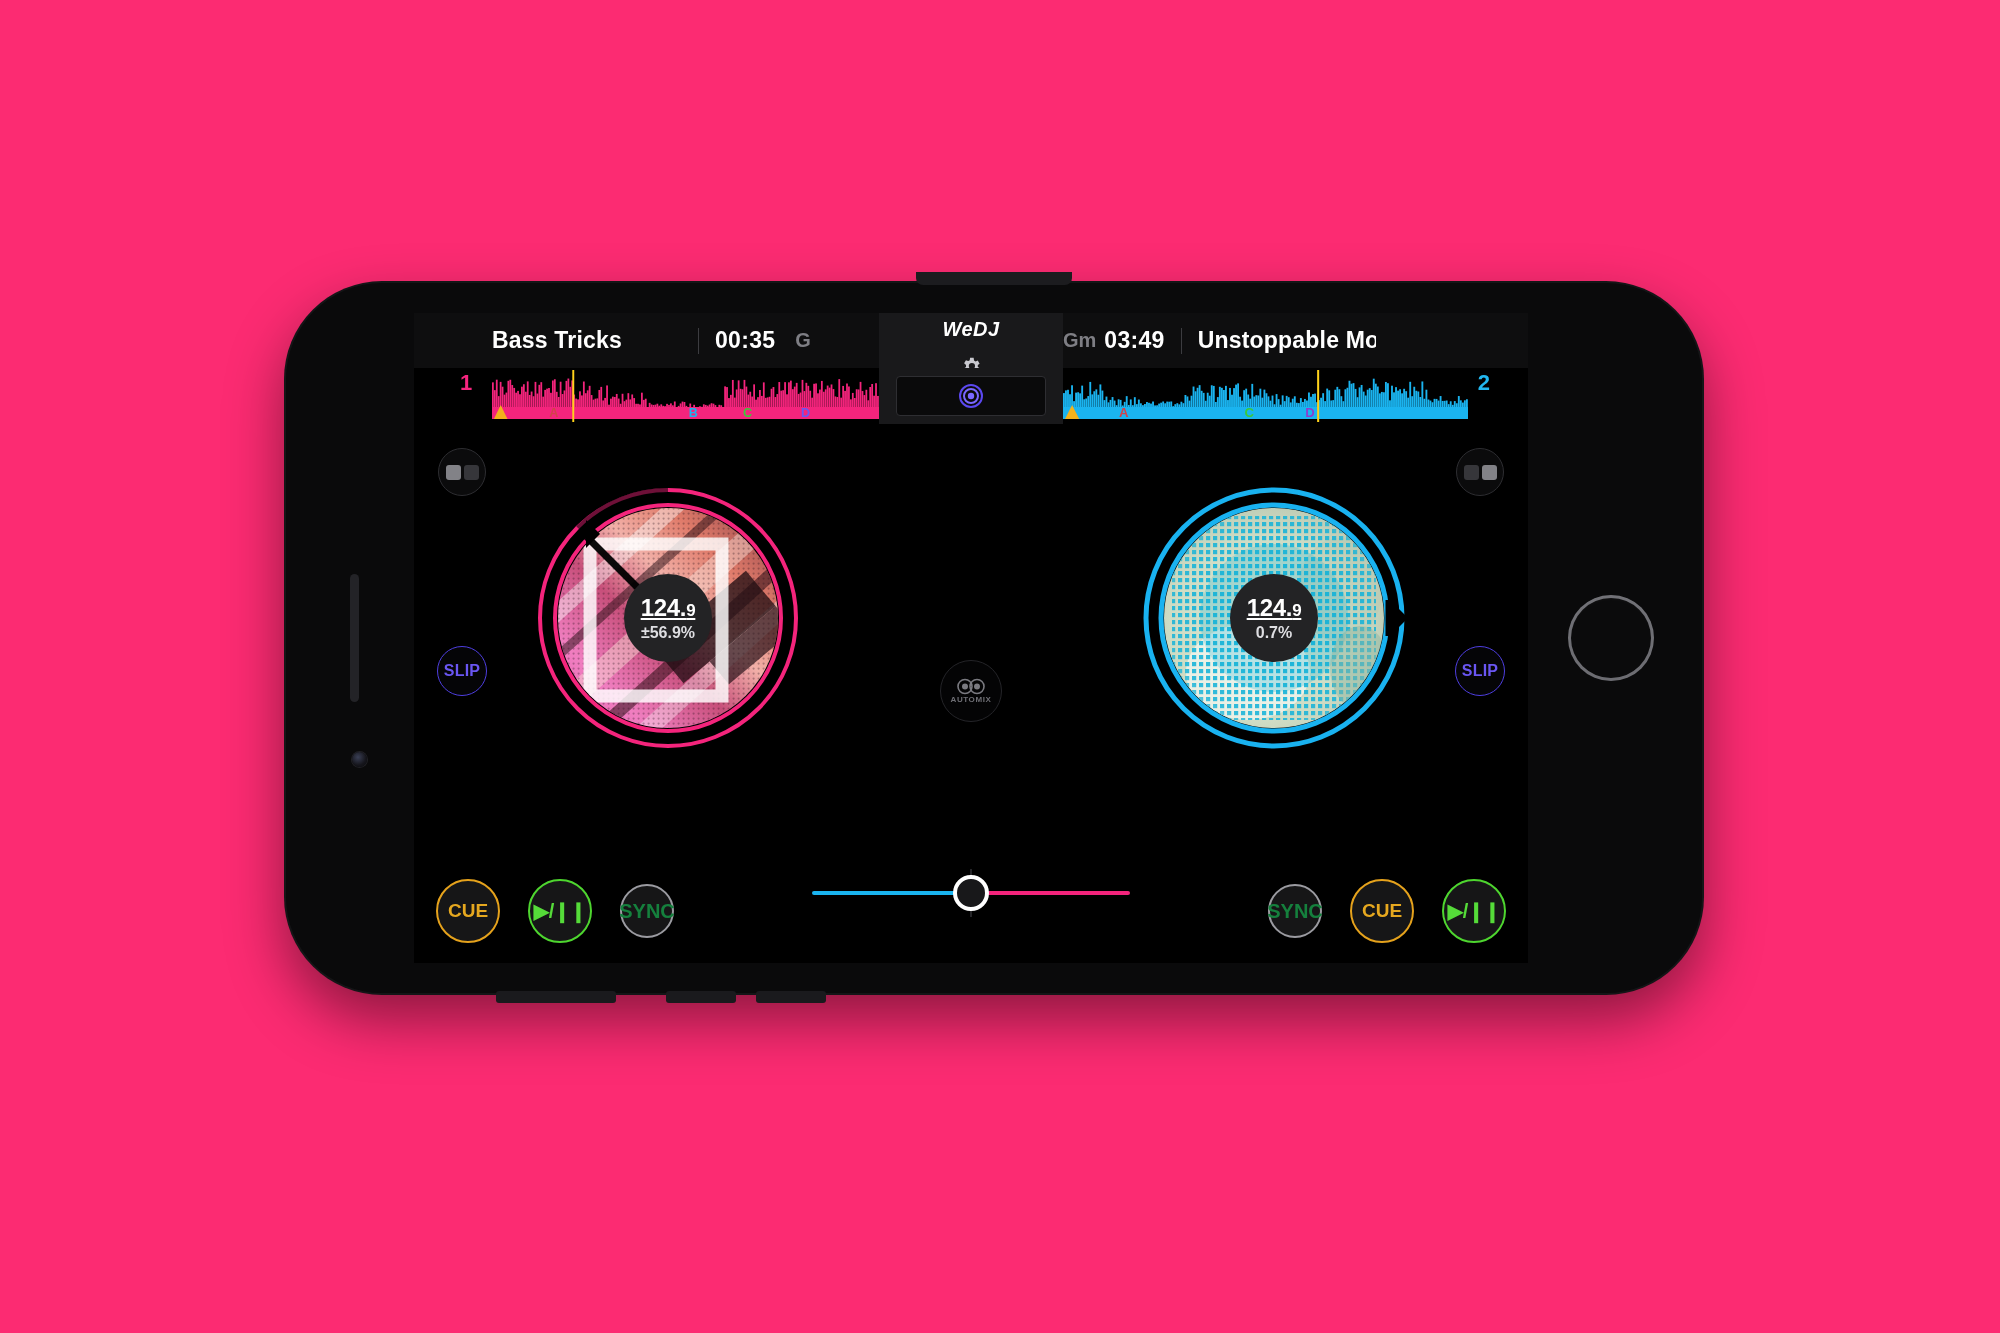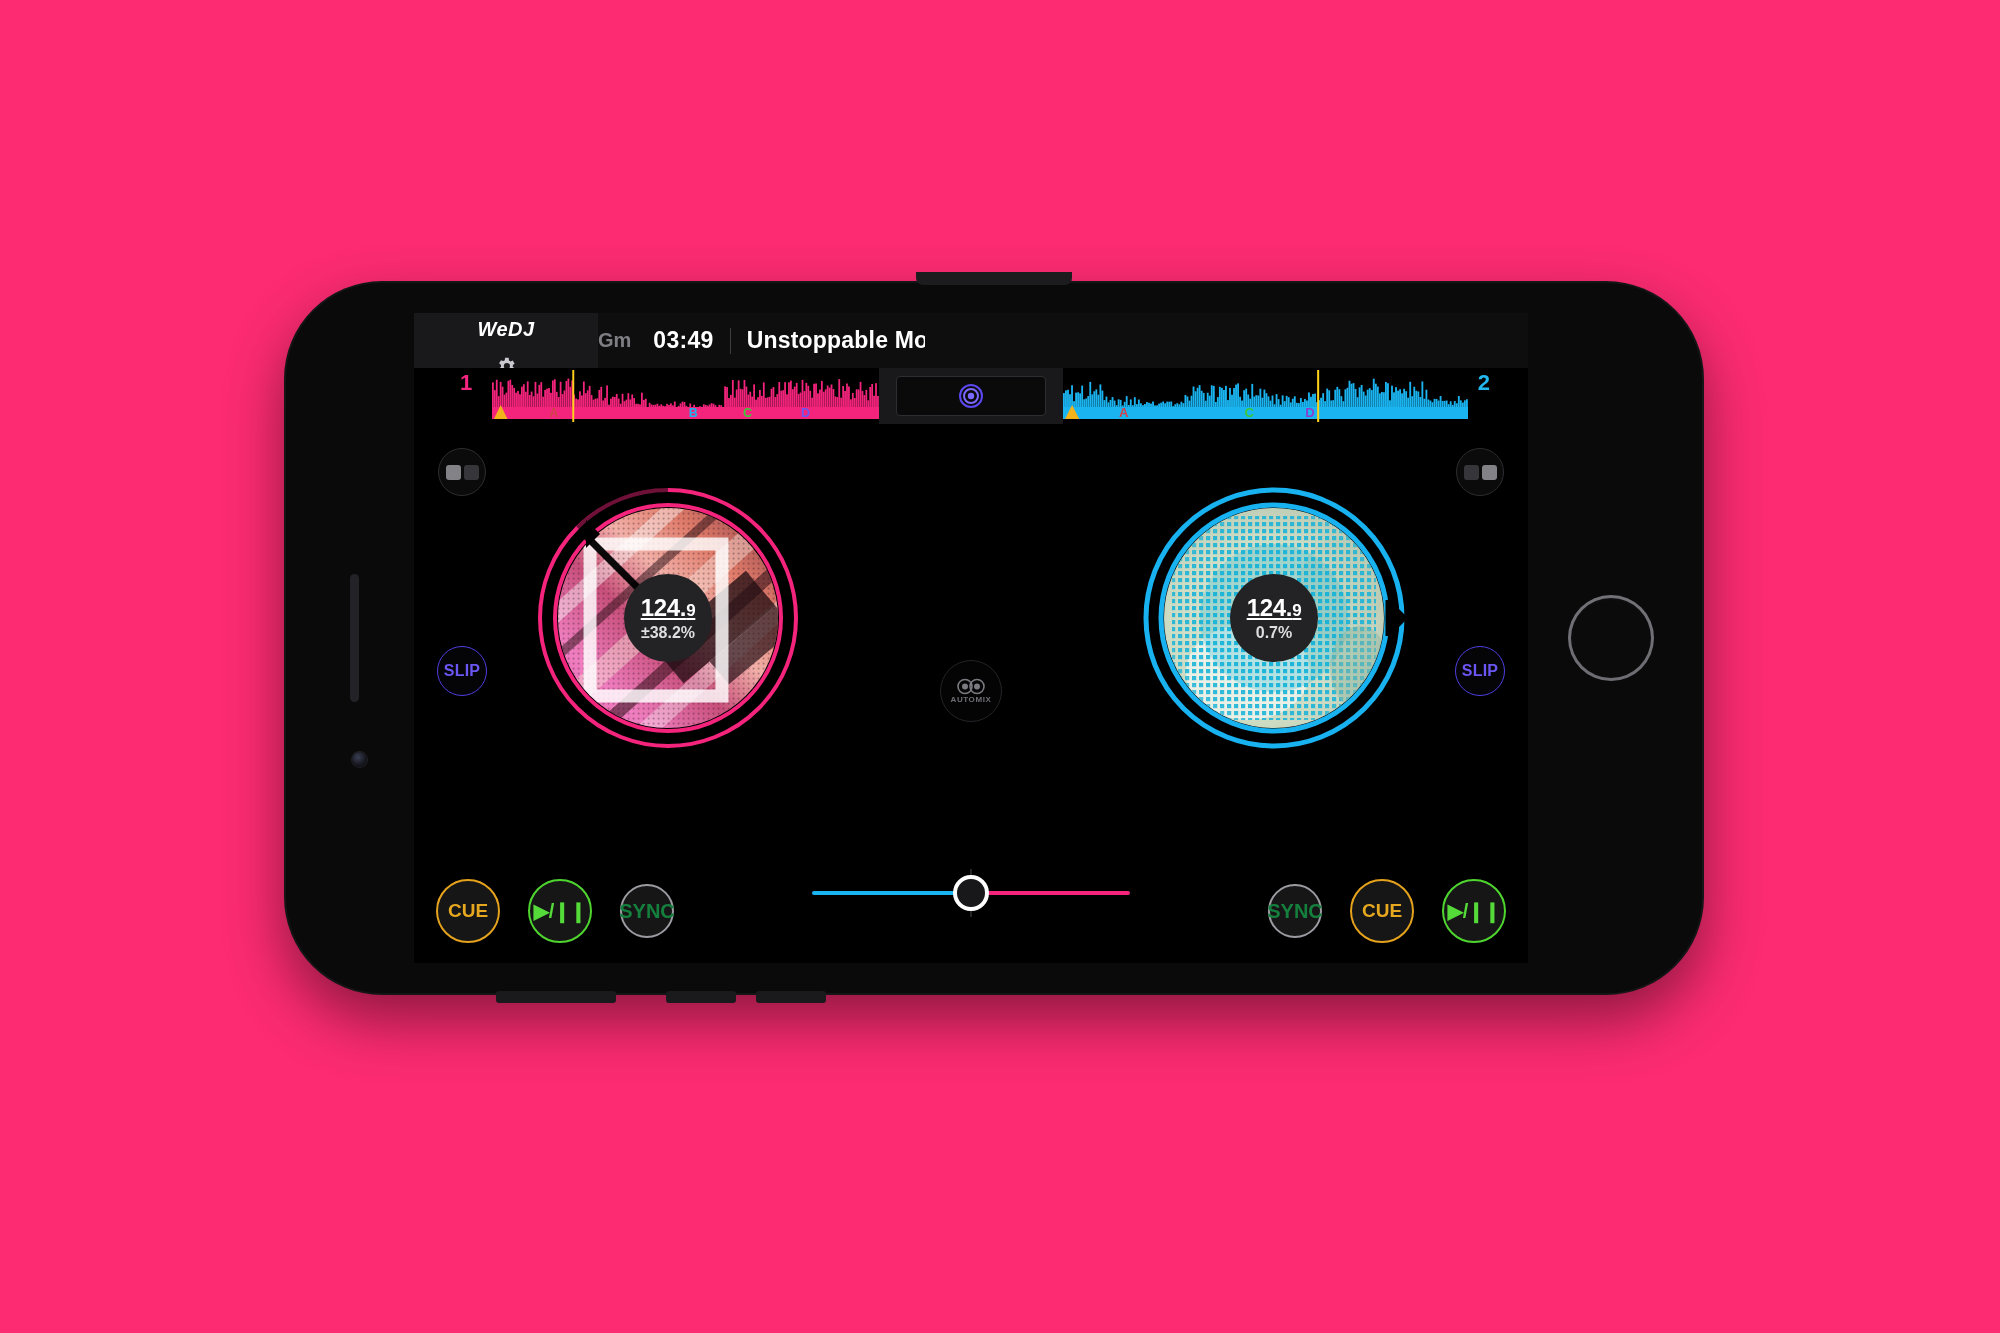--- a/index.html
+++ b/index.html
@@ -88,21 +88,21 @@
   .tb-right { width: 465px; padding-right: 60px; justify-content: flex-start; }
   .track-title {
     color: #fff; font-size: 23px; font-weight: 700; letter-spacing: .2px;
     white-space: nowrap; overflow: hidden;
   }
   .tb-left .track-title { width: 190px; }
   .tb-right .track-title { width: 178px; }
   .divider-v { width: 1px; height: 26px; background: #3c3c40; margin: 0 16px; }
   .time { color: #fff; font-size: 23px; font-weight: 700; letter-spacing: .3px; }
   .key  { color: #7e7e84; font-size: 20px; font-weight: 700; margin: 0 0 0 20px; }
-  .tb-right .key { margin: 0 22px 0 0; }
+  .tb-right .key { margin: 0 8px 0 0; }
 
   #tb-center {
     width: 184px; height: 100%;
     background: #19191b;
     display: flex; align-items: center; justify-content: center; gap: 14px; flex-direction: column;
   }
   #rec-dot { width: 19px; height: 19px; border-radius: 50%; background: #c4656a; }
   #wedj-logo {
     color: #fff; font-size: 20px; font-weight: 700; font-style: italic; letter-spacing: .5px;
   }
@@ -232,20 +232,26 @@
     <div id="front-cam"></div>
     <div id="home-button"></div>
     <div class="side-btn" id="btn-a"></div>
     <div class="side-btn" id="btn-b"></div>
     <div class="side-btn" id="btn-c"></div>
 
     <div id="screen">
 
       <div id="topbar">
 
+        <div class="tb-deck tb-left">
+          <div class="track-title">Bass Tricks</div>
+          <div class="divider-v"></div>
+          <div class="time">00:35</div>
+          <div class="key">G</div>
+        </div>
 
         <div id="tb-center">
           <div id="rec-dot"></div>
           <div id="wedj-logo">WeDJ</div>
           <div id="gear-icon">
             <svg width="22" height="22" viewBox="0 0 24 24" fill="#c9c9cf">
               <path d="M19.4 13a7.6 7.6 0 0 0 0-2l2-1.5-2-3.4-2.4 1a7.7 7.7 0 0 0-1.7-1L14.9 3h-3.9l-.4 2.6c-.6.2-1.2.6-1.7 1l-2.4-1-2 3.4L6.6 11a7.6 7.6 0 0 0 0 2l-2 1.5 2 3.4 2.4-1c.5.4 1.1.8 1.7 1l.4 2.6h3.9l.4-2.6c.6-.2 1.2-.6 1.7-1l2.4 1 2-3.4-2-1.5zM13 15.4A3.4 3.4 0 1 1 13 8.6a3.4 3.4 0 0 1 0 6.8z"></path>
             </svg>
           </div>
         </div>
@@ -752,21 +758,21 @@
             <circle cx="146" cy="146" r="128" fill="none" stroke="#f4247c" stroke-width="4"></circle>
             <circle cx="146" cy="146" r="113" fill="none" stroke="#f4247c" stroke-width="4"></circle>
             <path d="M146 146 L62 62" stroke="#000" stroke-width="7" opacity=".95"></path>
             <path d="M64 48 L78 62 L64 76 Z" fill="#000"></path>
             <path d="M146 18 A128 128 0 0 0 56 56" fill="none" stroke="#000" stroke-width="5" opacity=".55"></path>
           </svg>
           <div class="bpm-bubble">
             <div class="bpm-main">
               <span>124.</span><span class="dec">9</span>
             </div>
-            <div class="bpm-pitch">±38.2%</div>
+            <div class="bpm-pitch">±56.9%</div>
           </div>
         </div>
 
         <div class="jog" id="jog-right">
           <svg viewBox="0 0 292 292">
             <defs>
               <clipPath id="clipR">
                   <circle cx="146" cy="146" r="110"></circle>
                 </clipPath>
               <radialGradient id="artR" cx="45%" cy="55%" r="72%">

